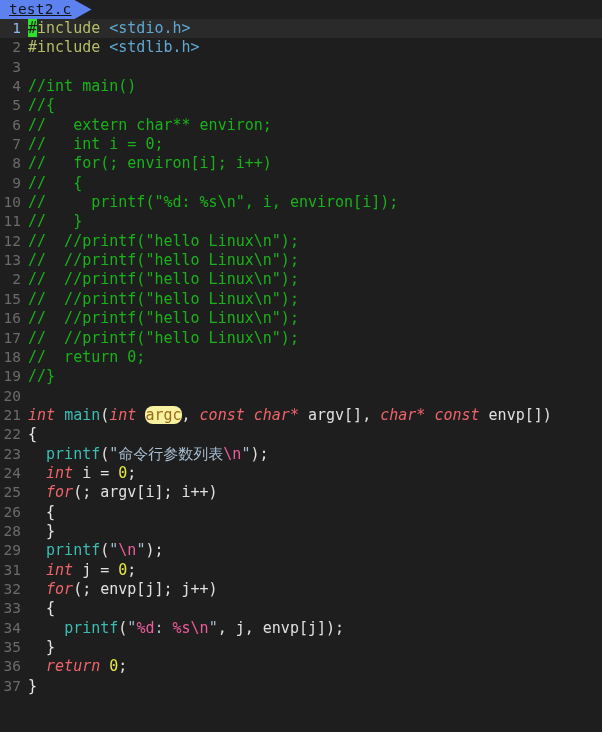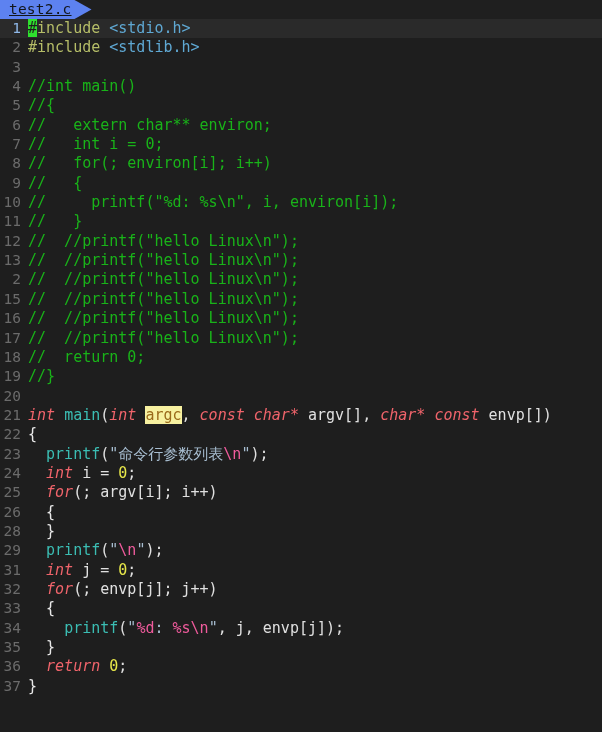--- a/index.html
+++ b/index.html
@@ -80,20 +80,21 @@
   .t-kw       { color: #f0646b; font-style: italic; }   
   .t-fn       { color: #3bbdb3; }   
   .t-plain    { color: #e0e0e0; }   
   .t-str      { color: #a7bdd0; }   
   .t-esc      { color: #ef5b9c; }   
   .t-num      { color: #e8e84a; }   
   .t-brace    { color: #e8e8e8; }
   .t-hl       {                      
     background: #f7f1a0;
     color: #9a6a1a;
+    border-radius: 8px;
   }
   .t-cursor   {                      
     background: #2ee02e;
     color: #1e1e1e;
   }
 </style>
 </head>
 <body>
 
 <div id="tabbar">

